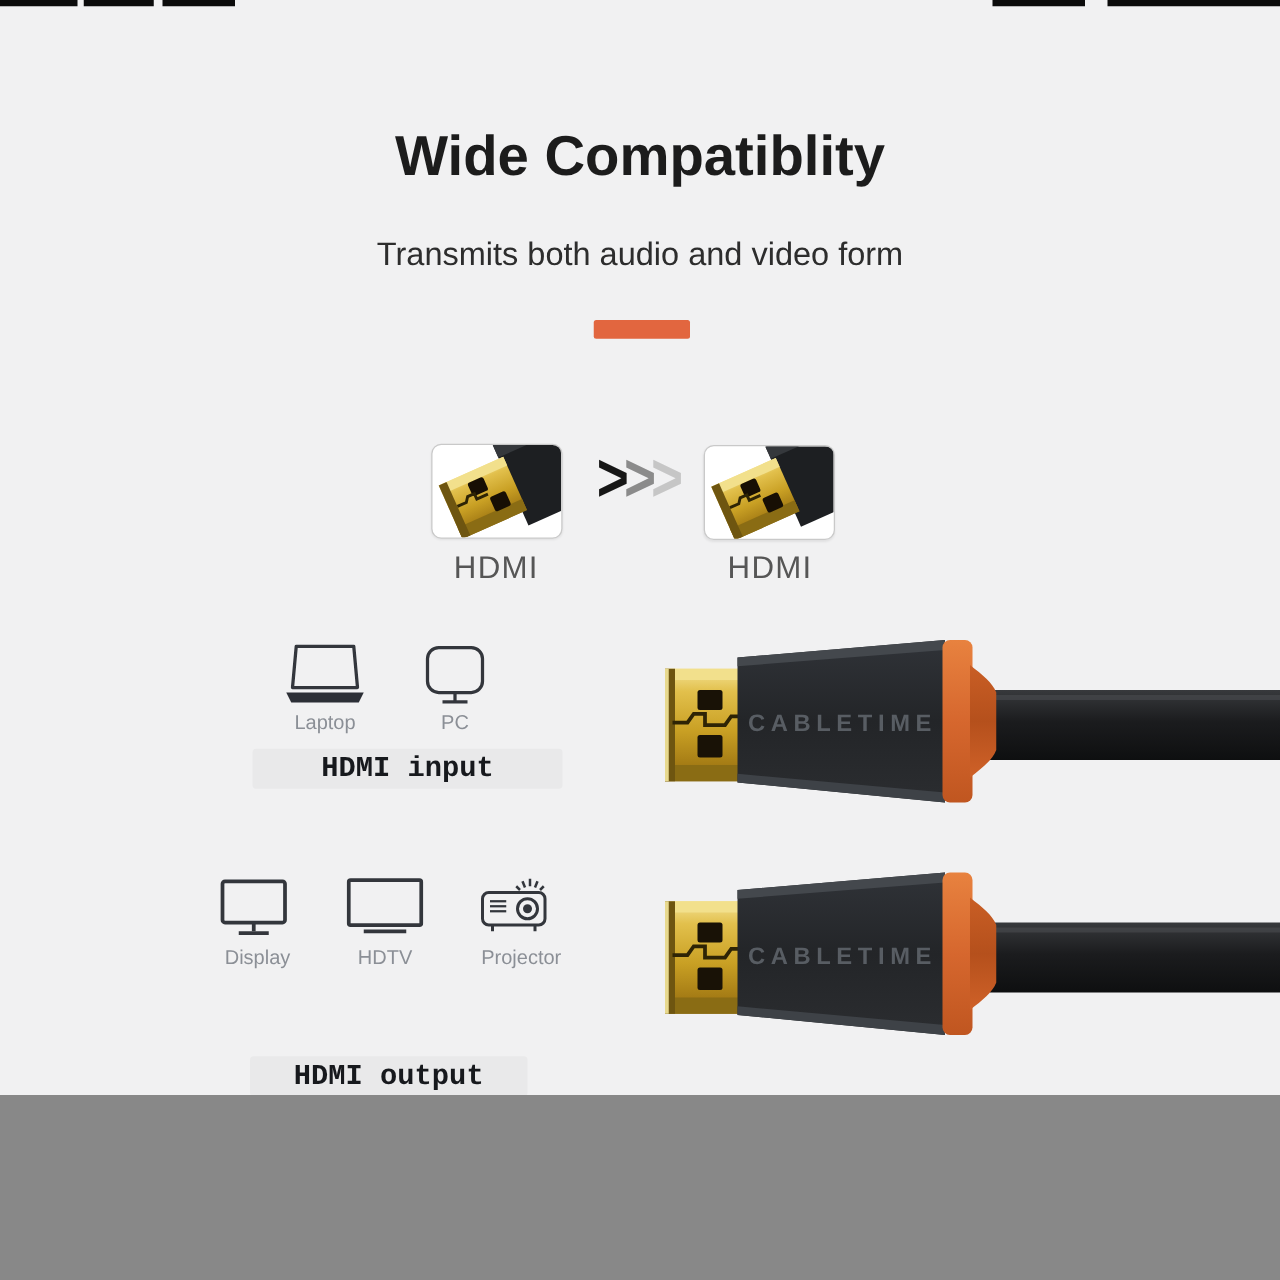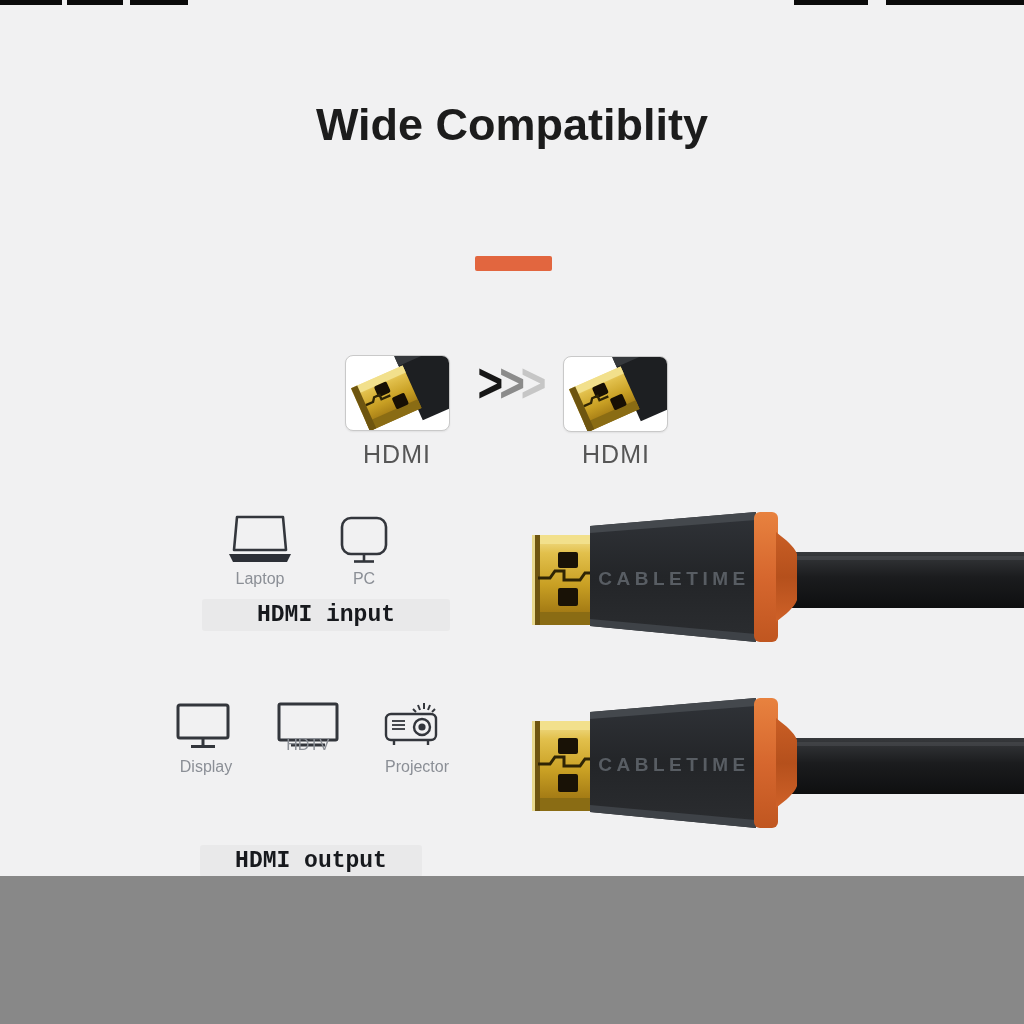--- a/index.html
+++ b/index.html
@@ -152,20 +152,21 @@
 
 <div class="canvas">
 
   <div class="artifact a1"></div>
   <div class="artifact a2"></div>
   <div class="artifact a3"></div>
   <div class="artifact a4"></div>
   <div class="artifact a5"></div>
 
   <div class="title">Wide Compatiblity</div>
+  <div class="subtitle">Transmits both audio and video form</div>
   <div class="divider"></div>
 
   <div class="plug-box left">
     <svg>
         <use href="#mini-plug"></use>
       </svg>
   </div>
   <div class="chevrons">
     <span>&gt;</span>
     <span>&gt;</span>
@@ -226,21 +227,21 @@
       <circle cx="38" cy="27" r="8" fill="none" stroke="#33363c" stroke-width="2.4"></circle>
       <circle cx="38" cy="27" r="3.6" fill="#33363c"></circle>
       <line x1="8" y1="21" x2="21" y2="21" stroke="#33363c" stroke-width="1.8"></line>
       <line x1="8" y1="25" x2="21" y2="25" stroke="#33363c" stroke-width="1.8"></line>
       <line x1="8" y1="29" x2="21" y2="29" stroke="#33363c" stroke-width="1.8"></line>
       <line x1="10" y1="40" x2="10" y2="45" stroke="#33363c" stroke-width="2.4"></line>
       <line x1="44" y1="40" x2="44" y2="45" stroke="#33363c" stroke-width="2.4"></line>
     </svg>
   </div>
   <div class="dev-label" style="left:156px;top:754px;">Display</div>
-  <div class="dev-label" style="left:258px;top:732px;">HDTV</div>
+  <div class="dev-label" style="left:258px;top:754px;">HDTV</div>
   <div class="dev-label" style="left:367px;top:754px;">Projector</div>
   <div class="caption-bar output">HDMI output</div>
 
   <div class="cable two">
     <svg>
         <use href="#cabletime-cable"></use>
       </svg>
   </div>
 
   <div class="bottom-strip"></div>

